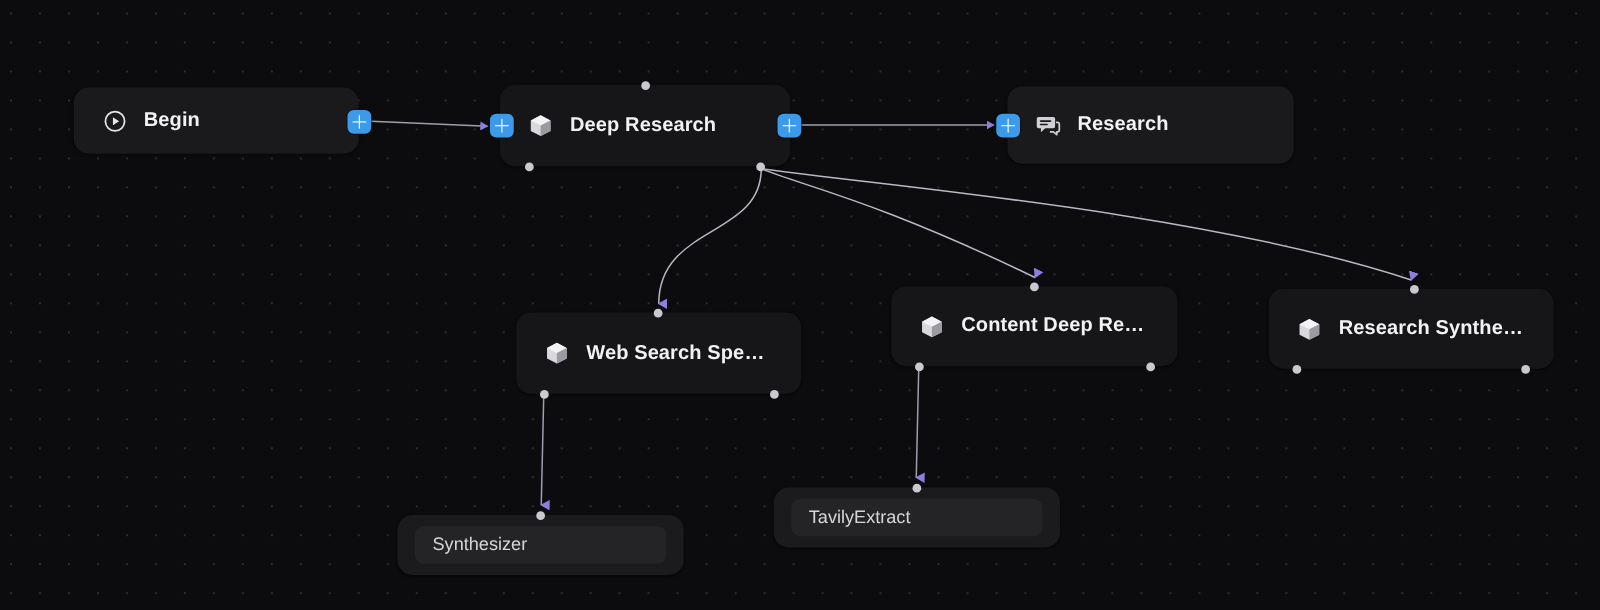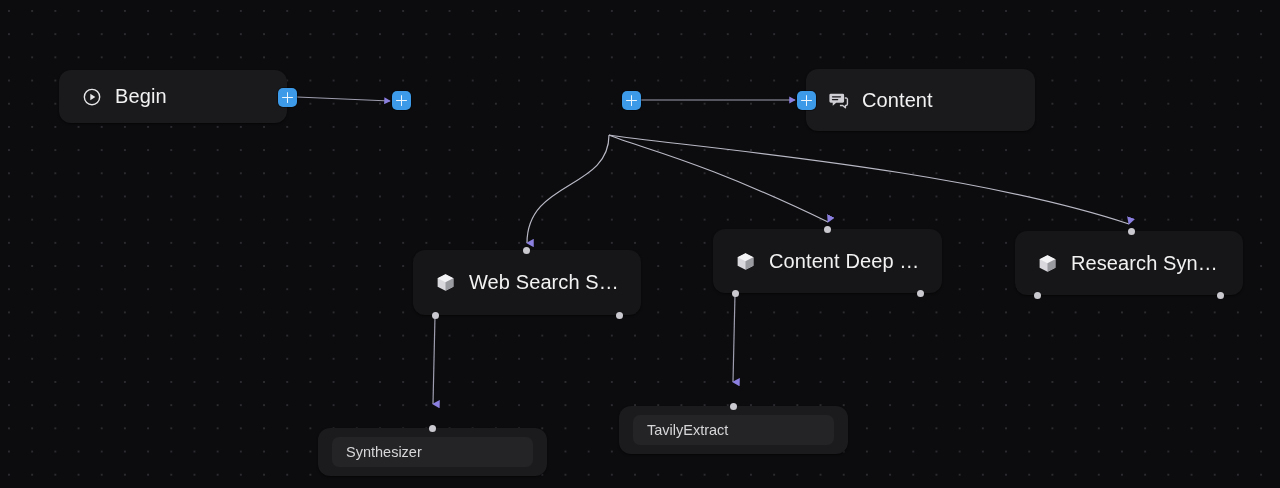--- a/index.html
+++ b/index.html
@@ -36,33 +36,33 @@
   .node {
     position: absolute;
     background: #1a1a1d;
     border-radius: 12px;
     display: flex;
     align-items: center;
     z-index: 2;
     box-shadow: 0 1px 2px rgba(0,0,0,.5);
   }
   .node.agent   { background: #161618; }
-  .node.tool    { background: #1b1b1e; margin-top: 16px; }
+  .node.tool    { background: #1b1b1e; }
 
   .node-row {
     display: flex;
     align-items: center;
     gap: 13px;
     padding: 0 22px;
     width: 100%;
   }
   .node-label {
     color: #f2f2f3;
-    font-size: 20px;
-    font-weight: 400;
+    font-size: 16px;
+    font-weight: 700;
     letter-spacing: .1px;
     white-space: nowrap;
     overflow: hidden;
     text-overflow: ellipsis;
   }
   .node-icon {
     flex: 0 0 auto;
     width: 21px; height: 21px;
     display: flex; align-items: center; justify-content: center;
   }
@@ -151,32 +151,47 @@
       <span class="node-icon">
         <svg width="20" height="20" viewBox="0 0 24 24">
           <circle cx="12" cy="12" r="9.2" fill="none" stroke="#e6e6e8" stroke-width="1.7"></circle>
           <path d="M10 8.2 L16 12 L10 15.8 Z" fill="#e6e6e8"></path>
         </svg>
       </span>
       <span class="node-label">Begin</span>
     </div>
   </div>
 
+  <div class="node agent" style="left:400px; top:68px; width:232px; height:65px;">
+    <div class="node-row">
+      <span class="node-icon">
+        <svg width="21" height="21" viewBox="0 0 24 24">
+          <path d="M12 2.6 L21 7.2 L21 16.8 L12 21.4 L3 16.8 L3 7.2 Z" fill="#d9d9dd"></path>
+          <path d="M12 2.6 L21 7.2 L12 11.8 L3 7.2 Z" fill="#f3f3f5"></path>
+          <path d="M12 11.8 L21 7.2 L21 16.8 L12 21.4 Z" fill="#9a9aa1"></path>
+        </svg>
+      </span>
+      <span class="node-label">Deep Research</span>
+    </div>
+    <div class="handle" style="left:113px; top:-3.5px;"></div>
+    <div class="handle" style="left:20px; bottom:-3.5px;"></div>
+    <div class="handle" style="left:205px; bottom:-3.5px;"></div>
+  </div>
 
   <div class="node" style="left:806px; top:69px; width:229px; height:62px;">
     <div class="node-row">
       <span class="node-icon">
         <svg width="21" height="21" viewBox="0 0 24 24">
           <path d="M3.2 4.2 h13.6 a1.6 1.6 0 0 1 1.6 1.6 v7.1 a1.6 1.6 0 0 1 -1.6 1.6 H9.4 L5.4 18 v-3.5 H3.2 a1.6 1.6 0 0 1 -1.6 -1.6 V5.8 A1.6 1.6 0 0 1 3.2 4.2 Z" fill="#cfcfd4"></path>
           <rect x="4.4" y="7.1" width="10.6" height="1.5" rx=".75" fill="#1a1a1d"></rect>
           <rect x="4.4" y="10.2" width="7.4" height="1.5" rx=".75" fill="#1a1a1d"></rect>
           <path d="M19.2 9.1 h1.4 a1.6 1.6 0 0 1 1.6 1.6 v5.4 a1.6 1.6 0 0 1 -1.6 1.6 h-.7 v2.6 l-3.1 -2.6 h-3.2" fill="none" stroke="#cfcfd4" stroke-width="1.6" stroke-linejoin="round"></path>
         </svg>
       </span>
-      <span class="node-label">Content</span>
+      <span class="node-label">Research</span>
     </div>
   </div>
 
   <div class="node agent" style="left:413px; top:250px; width:228px; height:65px;">
     <div class="node-row">
       <span class="node-icon">
         <svg width="21" height="21" viewBox="0 0 24 24">
           <path d="M12 2.6 L21 7.2 L21 16.8 L12 21.4 L3 16.8 L3 7.2 Z" fill="#d9d9dd"></path>
           <path d="M12 2.6 L21 7.2 L12 11.8 L3 7.2 Z" fill="#f3f3f5"></path>
           <path d="M12 11.8 L21 7.2 L21 16.8 L12 21.4 Z" fill="#9a9aa1"></path>

